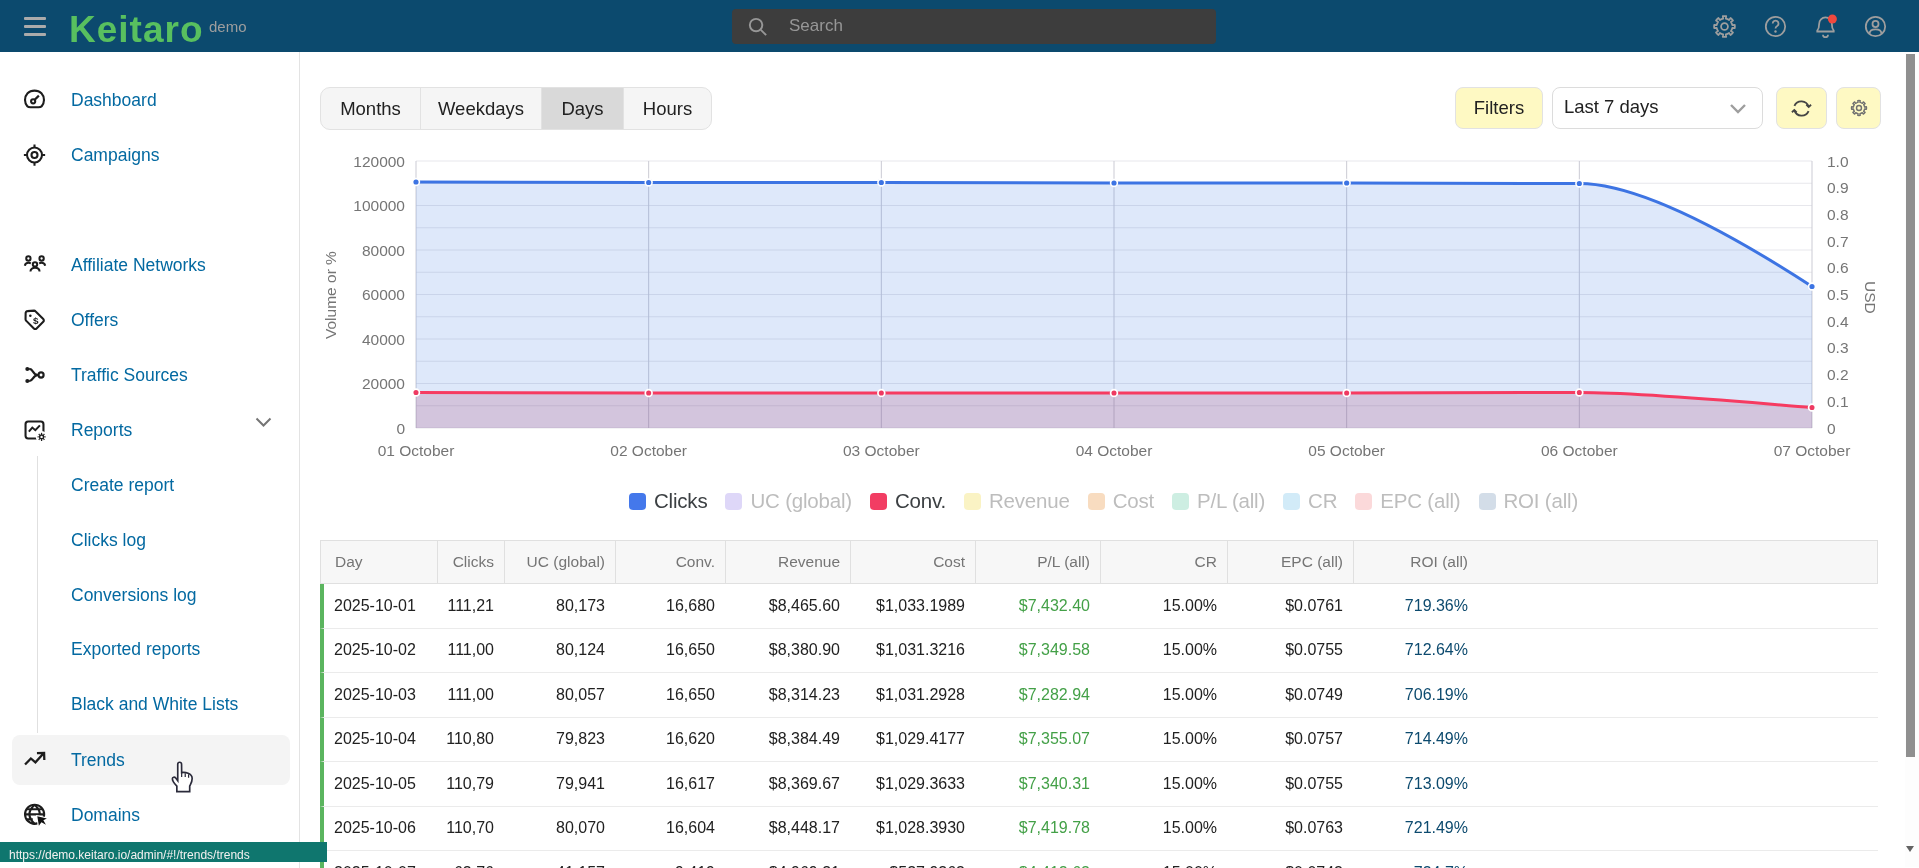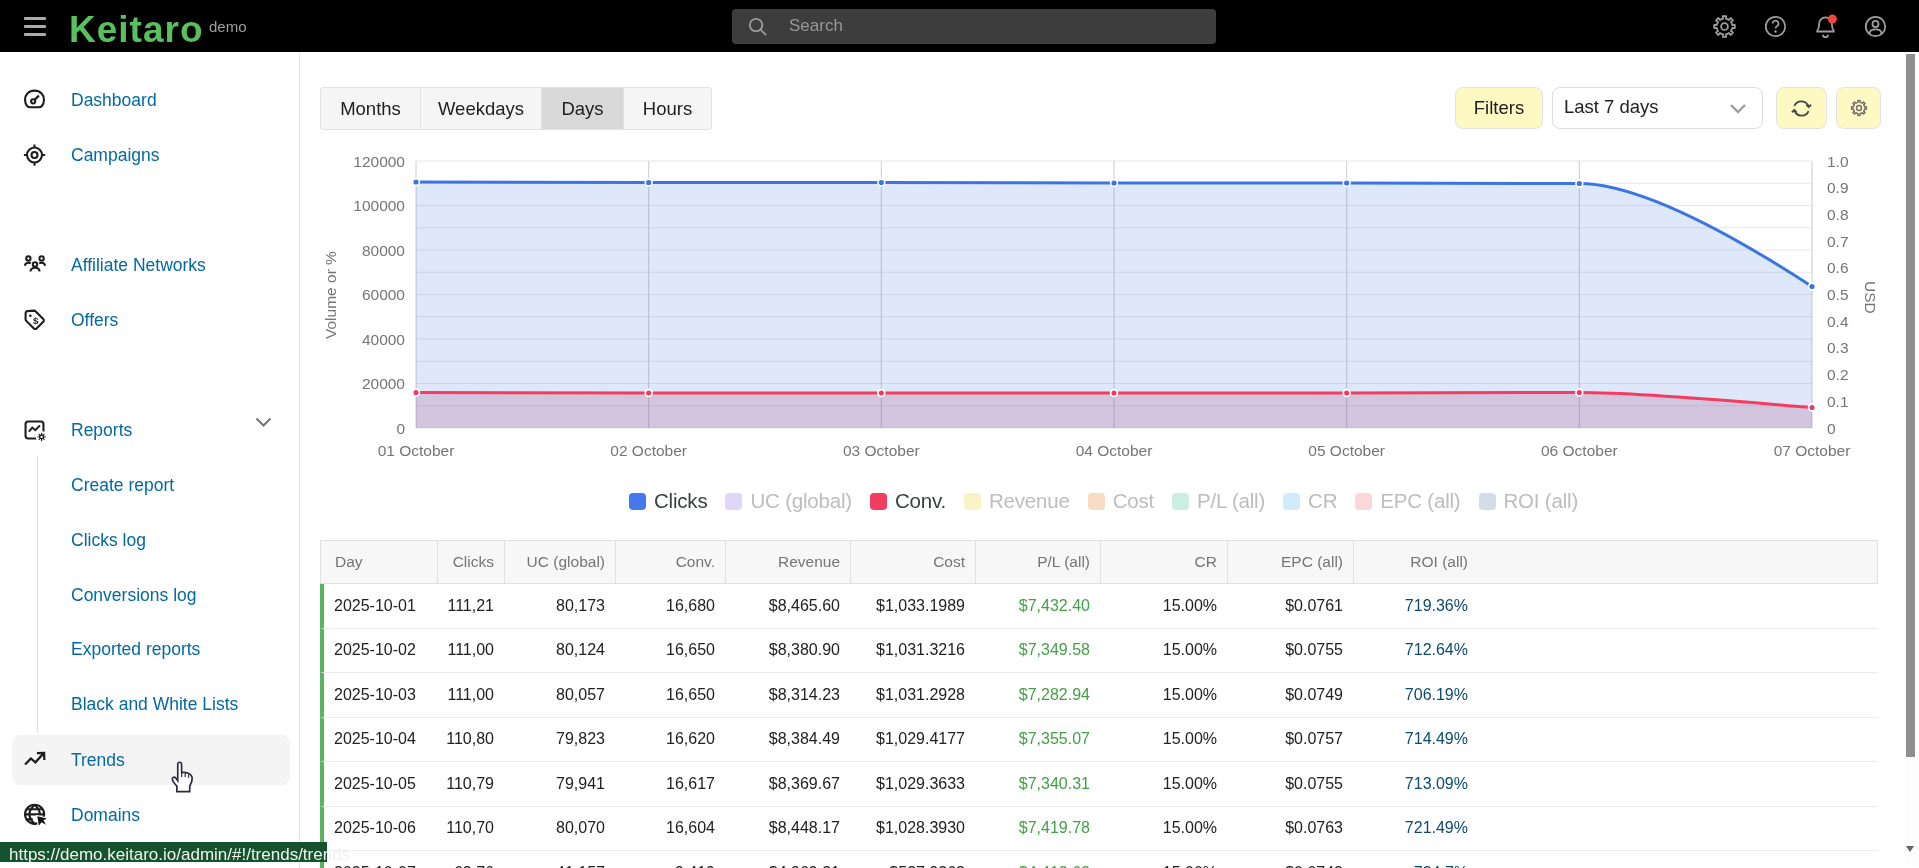--- a/index.html
+++ b/index.html
@@ -1,39 +1,39 @@
 <!DOCTYPE html>
 <html><head>
 <meta charset="utf-8">
 <style>
 * { margin:0; padding:0; box-sizing:border-box; }
 html,body { width:1919px; height:868px; overflow:hidden; background:#fff;
   font-family:"Liberation Sans", sans-serif; }
 .abs { position:absolute; }
 
-#topbar { position:absolute; left:0; top:0; width:1919px; height:52px; background:#000000; }
+#topbar { position:absolute; left:0; top:0; width:1919px; height:52px; background:#0c4a6e; }
 #burger span { position:absolute; left:24px; width:22px; height:3px; background:#ababab; border-radius:1px; }
 #logo { position:absolute; left:69px; top:14px; font-size:37px; font-weight:bold; color:#58c05f; letter-spacing:1px; line-height:32px; }
 #demo { position:absolute; left:209px; top:18px; font-size:15px; color:#9e9e9e; }
 #search { position:absolute; left:732px; top:9px; width:484px; height:35px; background:#3d3d3d; border-radius:4px; }
 #search .ph { position:absolute; left:57px; top:7px; font-size:17px; color:#979797; }
 .tbicon { position:absolute; top:14px; }
 
 #sbtrack { position:absolute; left:1905px; top:52px; width:14px; height:815px; background:#fdfdfd; }
 #sbthumb { position:absolute; left:1905.5px; top:54px; width:9.5px; height:703px; background:#8f8f8f; }
 #sbarrow { position:absolute; left:1906px; top:846px; width:0; height:0; border-left:4.5px solid transparent; border-right:4.5px solid transparent; border-top:6px solid #636363; }
 
 #sidebar { position:absolute; left:0; top:52px; width:300px; height:816px; background:#fff; border-right:1px solid #e3e3e3; }
 .mi { position:absolute; left:0; width:300px; height:54px; }
 .mi .txt { position:absolute; left:71px; top:50%; transform:translateY(-50%); font-size:17.5px; color:#0369a1;text-align:center; }
 .mi svg { position:absolute; left:22px; top:50%; transform:translateY(-50%); }
 #subline { position:absolute; left:37px; top:404px; width:1px; height:277px; background:#e0e0e0; }
 #hl { position:absolute; left:12px; top:683px; width:278px; height:50px; background:#f4f4f4; border-radius:8px; }
 
-#tabs { position:absolute; left:320px; top:87px; height:43px; display:flex; border:1px solid #e2e2e2; border-radius:3px; overflow:hidden; background:#f5f5f5; }
+#tabs { position:absolute; left:320px; top:87px; height:43px; display:flex; border:1px solid #e2e2e2; border-radius:10px; overflow:hidden; background:#f5f5f5; }
 #tabs .tab { height:100%; display:flex; align-items:center; justify-content:center; font-size:18.5px; color:#212121; border-right:1px solid #e2e2e2; }
 #tabs .tab:last-child { border-right:none; }
 #tabs .active { background:#d9d9d9; }
 .btn { position:absolute; top:87px; height:42px; background:#fef9c3; border:1px solid #e2e2e2; border-radius:8px; display:flex; align-items:center; justify-content:center; font-size:18.5px; color:#212121; }
 #select { position:absolute; left:1552px; top:87px; width:211px; height:42px; background:#fff; border:1px solid #dcdcdc; border-radius:8px; font-size:18.5px; color:#212121; }
 #select .lbl { position:absolute; left:11px; top:8px; }
 
 #legend { position:absolute; left:300px; top:489px; width:1607px; display:flex; justify-content:center; align-items:center; column-gap:18px; }
 .li { display:flex; align-items:center; font-size:20.5px; letter-spacing:-0.2px; }
 .li .sq { width:17px; height:17px; border-radius:4px; margin-right:8px; }
@@ -43,21 +43,21 @@
 #tbl { position:absolute; left:320px; top:540px; border-collapse:separate; border-spacing:0; table-layout:fixed; width:1558px; }
 #tbl th { height:44px; background:#f7f7f7; border-top:1px solid #e0e0e0; border-bottom:1px solid #e0e0e0; border-left:1px solid #e0e0e0; font-weight:normal; font-size:15.5px; color:#757575; text-align:right; padding-right:10px; }
 #tbl th:first-child { text-align:left; padding-left:14px; }
 #tbl th.filler { border-left:none; }
 #tbl th:last-child { border-right:1px solid #e0e0e0; }
 #tbl td { height:44.5px; border-bottom:1px solid #ebebeb; font-size:16px; color:#212121; text-align:right; padding-right:10px; white-space:nowrap; overflow:hidden; }
 #tbl td:first-child { text-align:left; padding-left:10px; border-left:4px solid #5bb55f; }
 #tbl td.g1 { color:#43a047; }
 #tbl td.g2 { color:#0c4a6e; }
 #tbl td.filler { border-left:none; }
-#tooltip { position:absolute; left:0; top:842px; width:327px; height:20px; background:#14532d; color:#f4f1f0; font-size:17px; line-height:26px; padding-left:9px; }
+#tooltip { position:absolute; left:0; top:842px; width:327px; height:20px; background:#0f766e; color:#f4f1f0; font-size:12px; line-height:26px; padding-left:9px; }
 </style>
 </head>
 <body>
 <div id="topbar">
   <div id="burger">
       <span style="top:17px"></span>
       <span style="top:25px"></span>
       <span style="top:33px"></span>
     </div>
   <div id="logo">Keitaro</div>
@@ -118,20 +118,29 @@
       </svg>
       <div class="txt">Affiliate Networks</div>
     </div>
   <div class="mi" style="top:240.5px">
       <svg width="25" height="25" viewBox="0 0 24 24" fill="none" stroke="#1d1d1d" stroke-width="2">
         <path d="M12.9 3.6 L20.4 11.1 a1.8 1.8 0 0 1 0 2.6 L14 20.1 a1.8 1.8 0 0 1-2.6 0 L3.9 12.6 a1.6 1.6 0 0 1-.5-1.2 L3.5 5.2 a1.7 1.7 0 0 1 1.7-1.7 L11.6 3 a1.9 1.9 0 0 1 1.3 .6 Z"></path>
         <circle cx="8" cy="8" r="1.2" fill="#1d1d1d" stroke="none"></circle>
         <text x="13.1" y="15.9" font-size="9.5" font-weight="bold" fill="#1d1d1d" stroke="none" text-anchor="middle" font-family="Liberation Sans">$</text>
       </svg>
       <div class="txt">Offers</div>
+    </div>
+  <div class="mi" style="top:295.5px">
+      <svg width="26" height="26" viewBox="0 0 24 24" fill="none" stroke="#1d1d1d" stroke-width="2.0">
+        <path d="M6.6 6.4 C10.6 6.4 10.0 11.9 14.2 11.9 M6.6 17.6 C10.6 17.6 10.0 12.1 14.2 12.1 L15.1 12"></path>
+        <circle cx="4.9" cy="6.4" r="1.85" fill="#1d1d1d" stroke="none"></circle>
+        <circle cx="4.9" cy="17.6" r="1.85" fill="#1d1d1d" stroke="none"></circle>
+        <circle cx="17.6" cy="12" r="2.35"></circle>
+      </svg>
+      <div class="txt">Traffic Sources</div>
     </div>
   <div class="mi" style="top:350.5px">
       <svg width="25" height="25" viewBox="0 0 24 24" fill="none" stroke="#1d1d1d" stroke-width="2">
         <rect x="3.4" y="3.9" width="17.2" height="16.2" rx="2.5"></rect>
         <path d="M6.6 13.6 L9.9 9.7 L12.8 12.2 L17.2 7.6" stroke-width="1.9"></path>
         <circle cx="18.8" cy="18.6" r="5.6" fill="#fff" stroke="none"></circle>
         <path d="M18.11 14.76 A3.9 3.9 0 0 1 19.49 14.76 L19.26 16.04 A2.6 2.6 0 0 1 20.29 16.47 L21.03 15.40 A3.9 3.9 0 0 1 22.00 16.37 L20.93 17.11 A2.6 2.6 0 0 1 21.36 18.14 L22.64 17.91 A3.9 3.9 0 0 1 22.64 19.29 L21.36 19.06 A2.6 2.6 0 0 1 20.93 20.09 L22.00 20.83 A3.9 3.9 0 0 1 21.03 21.80 L20.29 20.73 A2.6 2.6 0 0 1 19.26 21.16 L19.49 22.44 A3.9 3.9 0 0 1 18.11 22.44 L18.34 21.16 A2.6 2.6 0 0 1 17.31 20.73 L16.57 21.80 A3.9 3.9 0 0 1 15.60 20.83 L16.67 20.09 A2.6 2.6 0 0 1 16.24 19.06 L14.96 19.29 A3.9 3.9 0 0 1 14.96 17.91 L16.24 18.14 A2.6 2.6 0 0 1 16.67 17.11 L15.60 16.37 A3.9 3.9 0 0 1 16.57 15.40 L17.31 16.47 A2.6 2.6 0 0 1 18.34 16.04 Z" fill="#1d1d1d" stroke="none"></path>
         <circle cx="18.8" cy="18.6" r="1.15" fill="#fff" stroke="none"></circle>
       </svg>
       <div class="txt">Reports</div>

